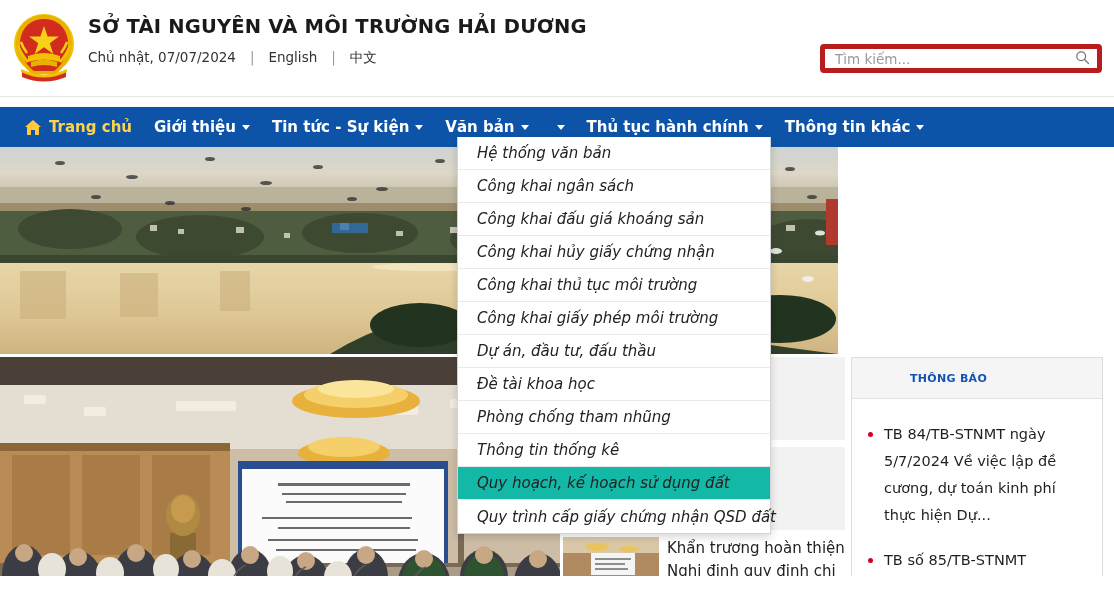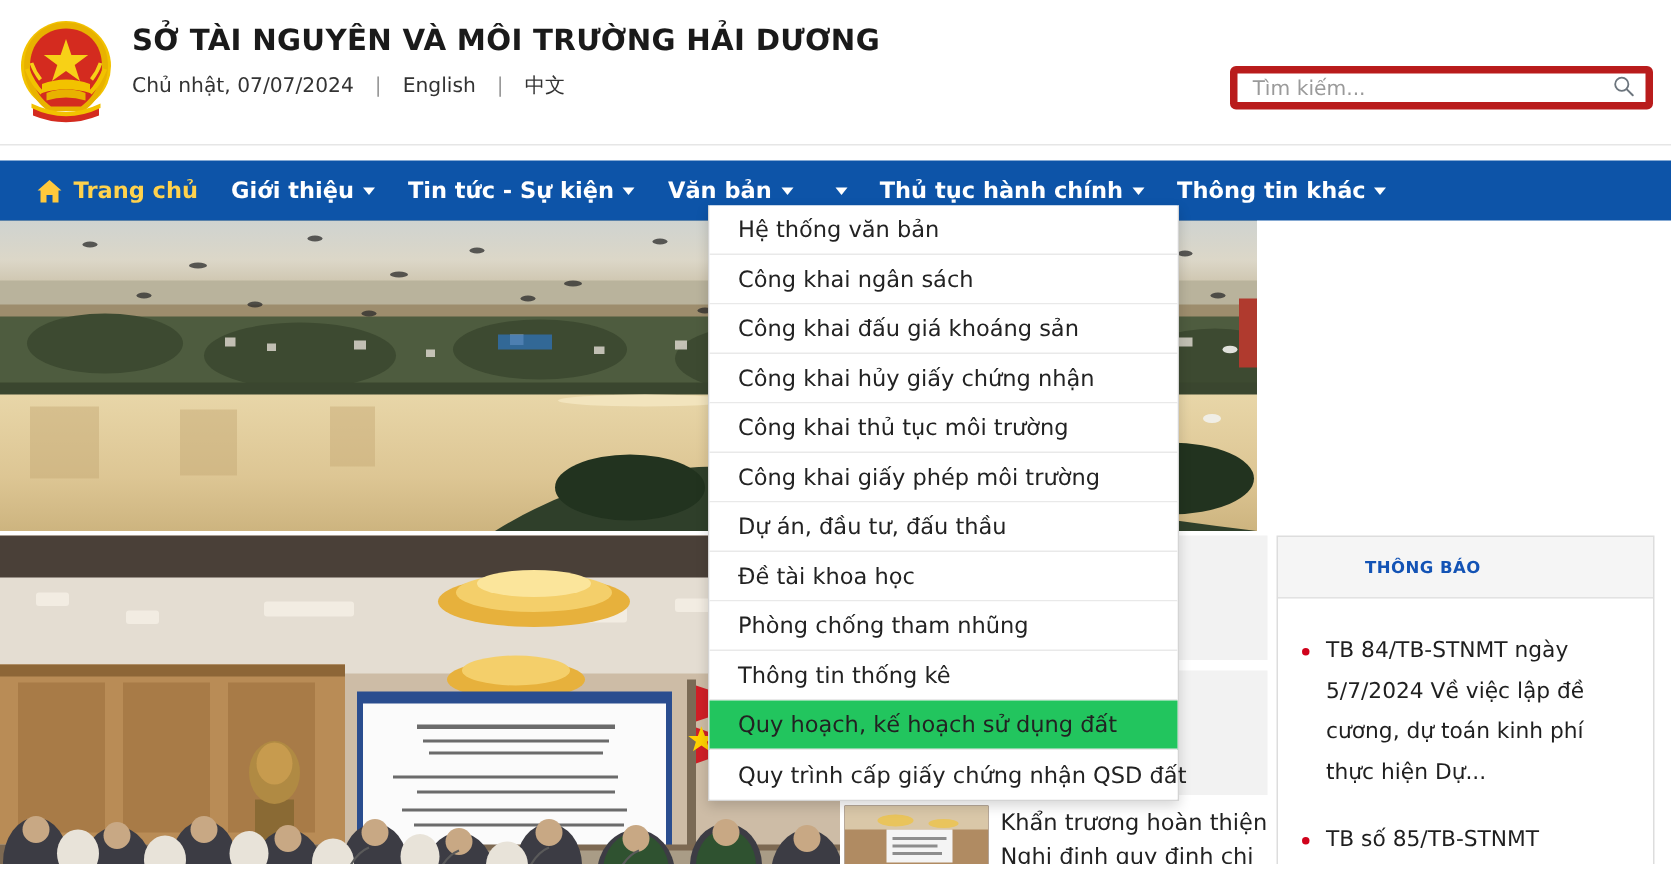--- a/index.html
+++ b/index.html
@@ -184,41 +184,42 @@
     content: "";
     position: absolute; left: 2px; top: 11px;
     width: 5px; height: 5px;
     background: #d0021b;
     border-radius: 50%;
   }
 
   
   .dropdown {
     position: absolute;
-    left: 472px; top: 137px;
+    left: 457px; top: 137px;
     width: 314px;
     background: #ffffff;
     border: 1px solid #d4d4d4;
     border-top: none;
     box-shadow: 0 3px 8px rgba(0,0,0,0.16);
     z-index: 60;
+    font-style: italic;
   }
   .dd-item {
     height: 33px;
     display: flex; align-items: center;
     padding-left: 19px;
     font-size: 15px;
     color: #222222;
     border-bottom: 1px solid #e9e9e9;
     white-space: nowrap;
     cursor: pointer;
     background: #ffffff;
   }
   .dd-item:last-child { border-bottom: none; }
-  .dd-item.active { background: #22c55e; }
+  .dd-item.active { background: #14b8a6; }
 </style>
 </head>
 <body>
 
 <div id="page">
 
   <div class="header">
 
     <div class="emblem">
       <svg viewBox="0 0 72 76" width="72" height="76" aria-hidden="true">

